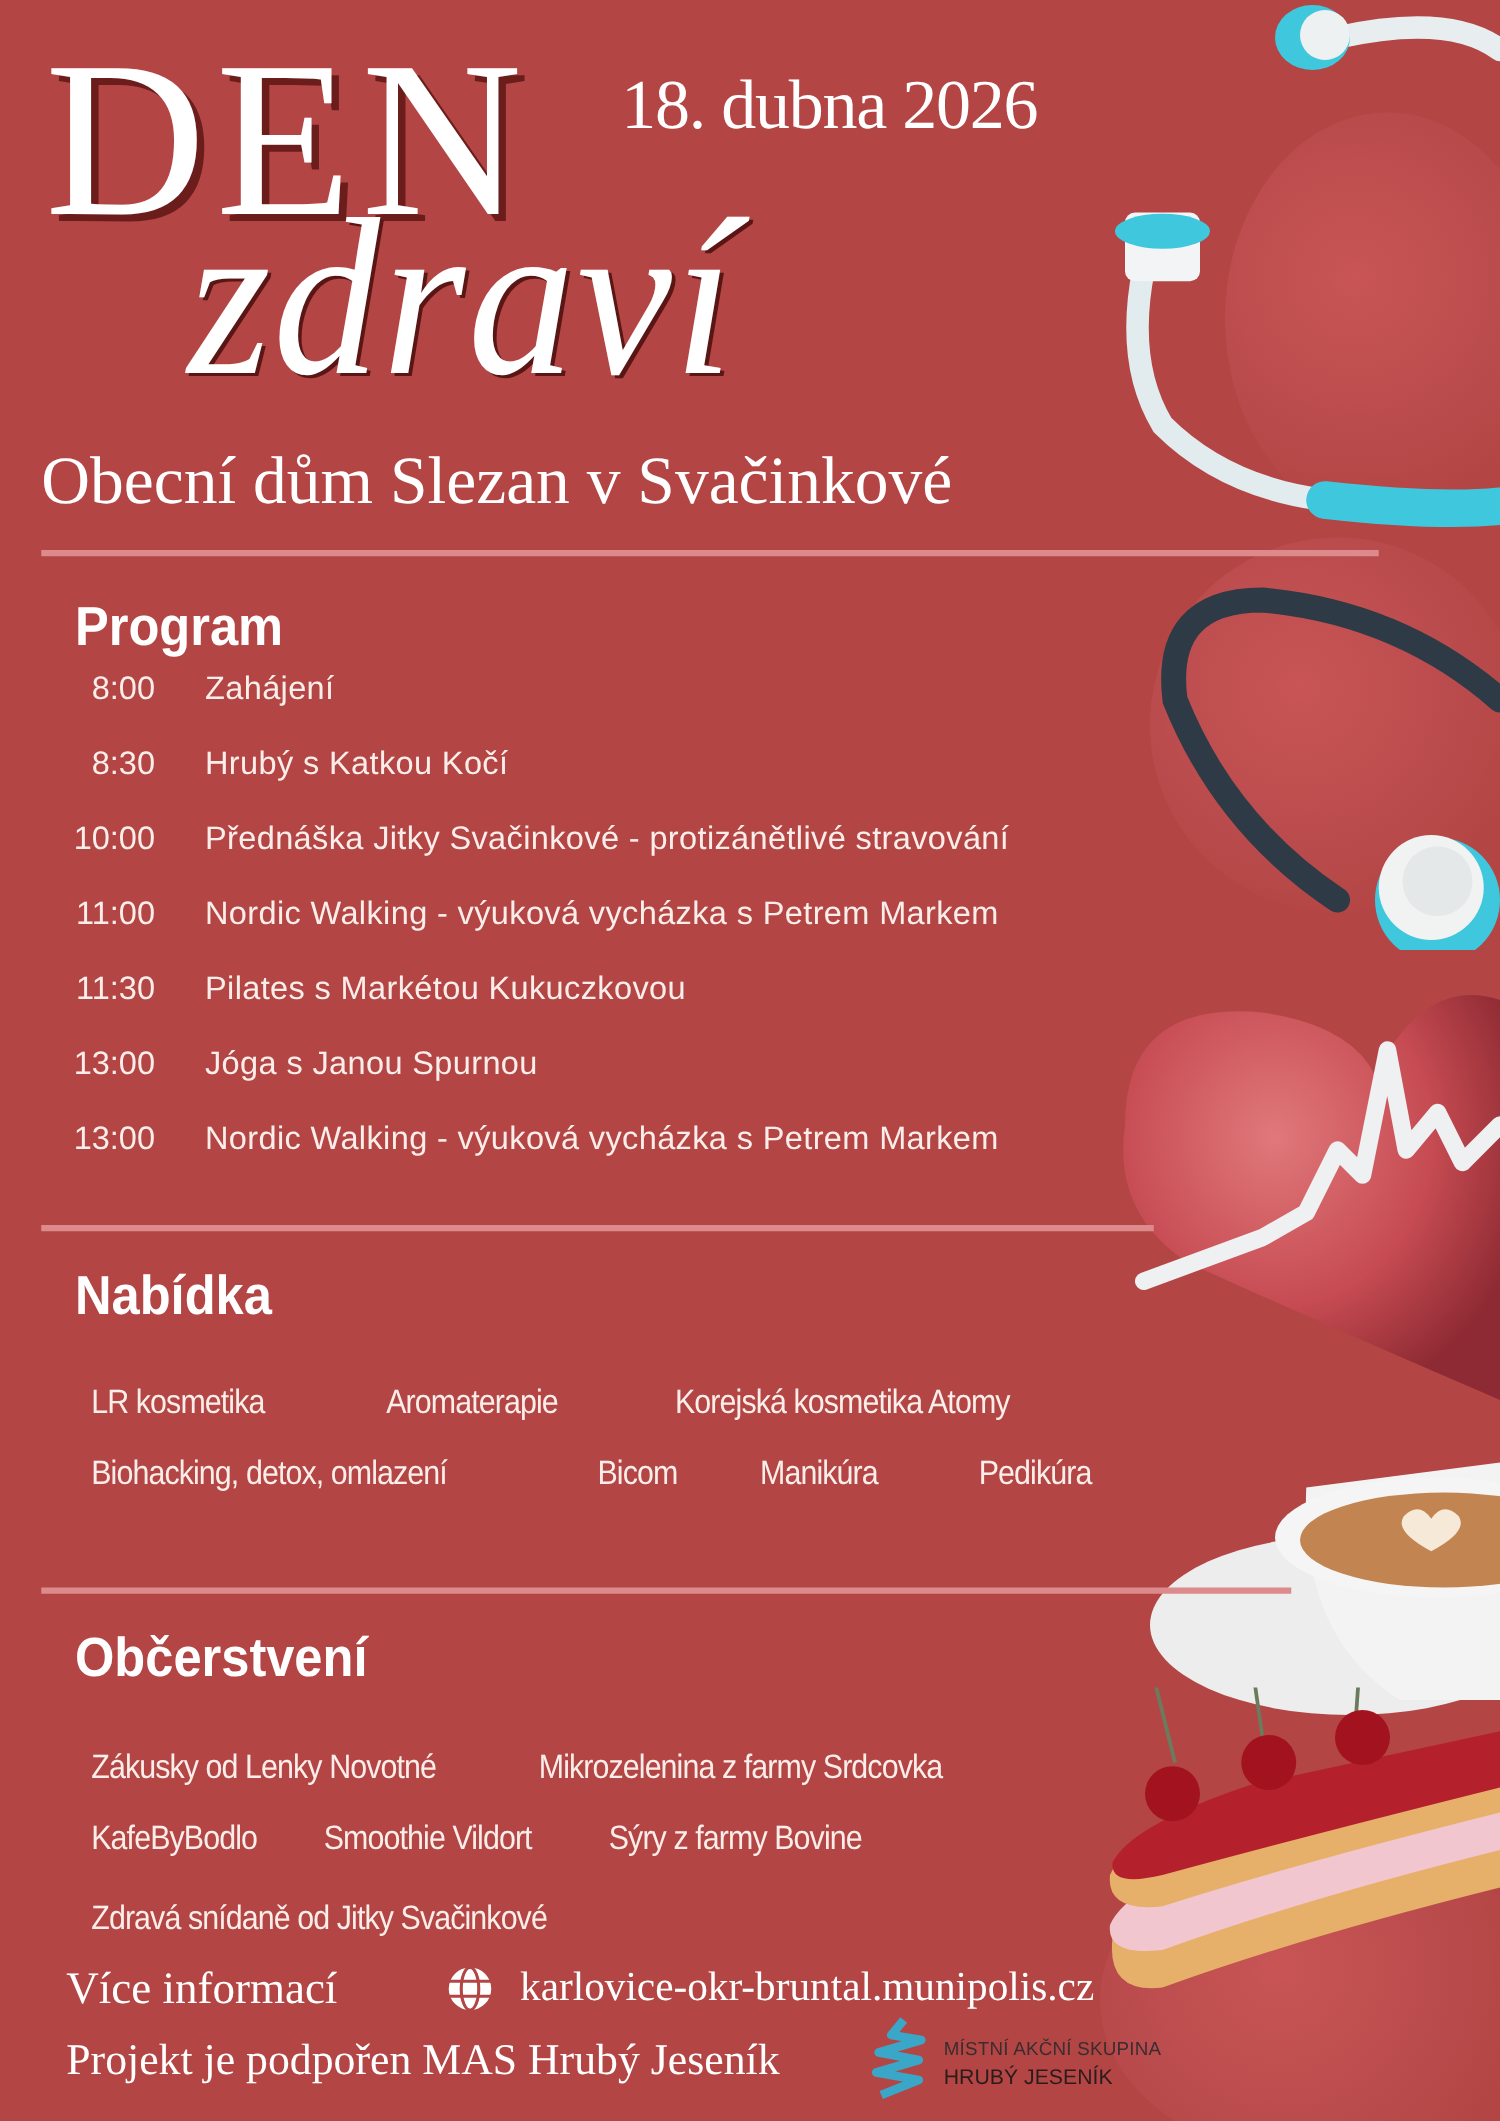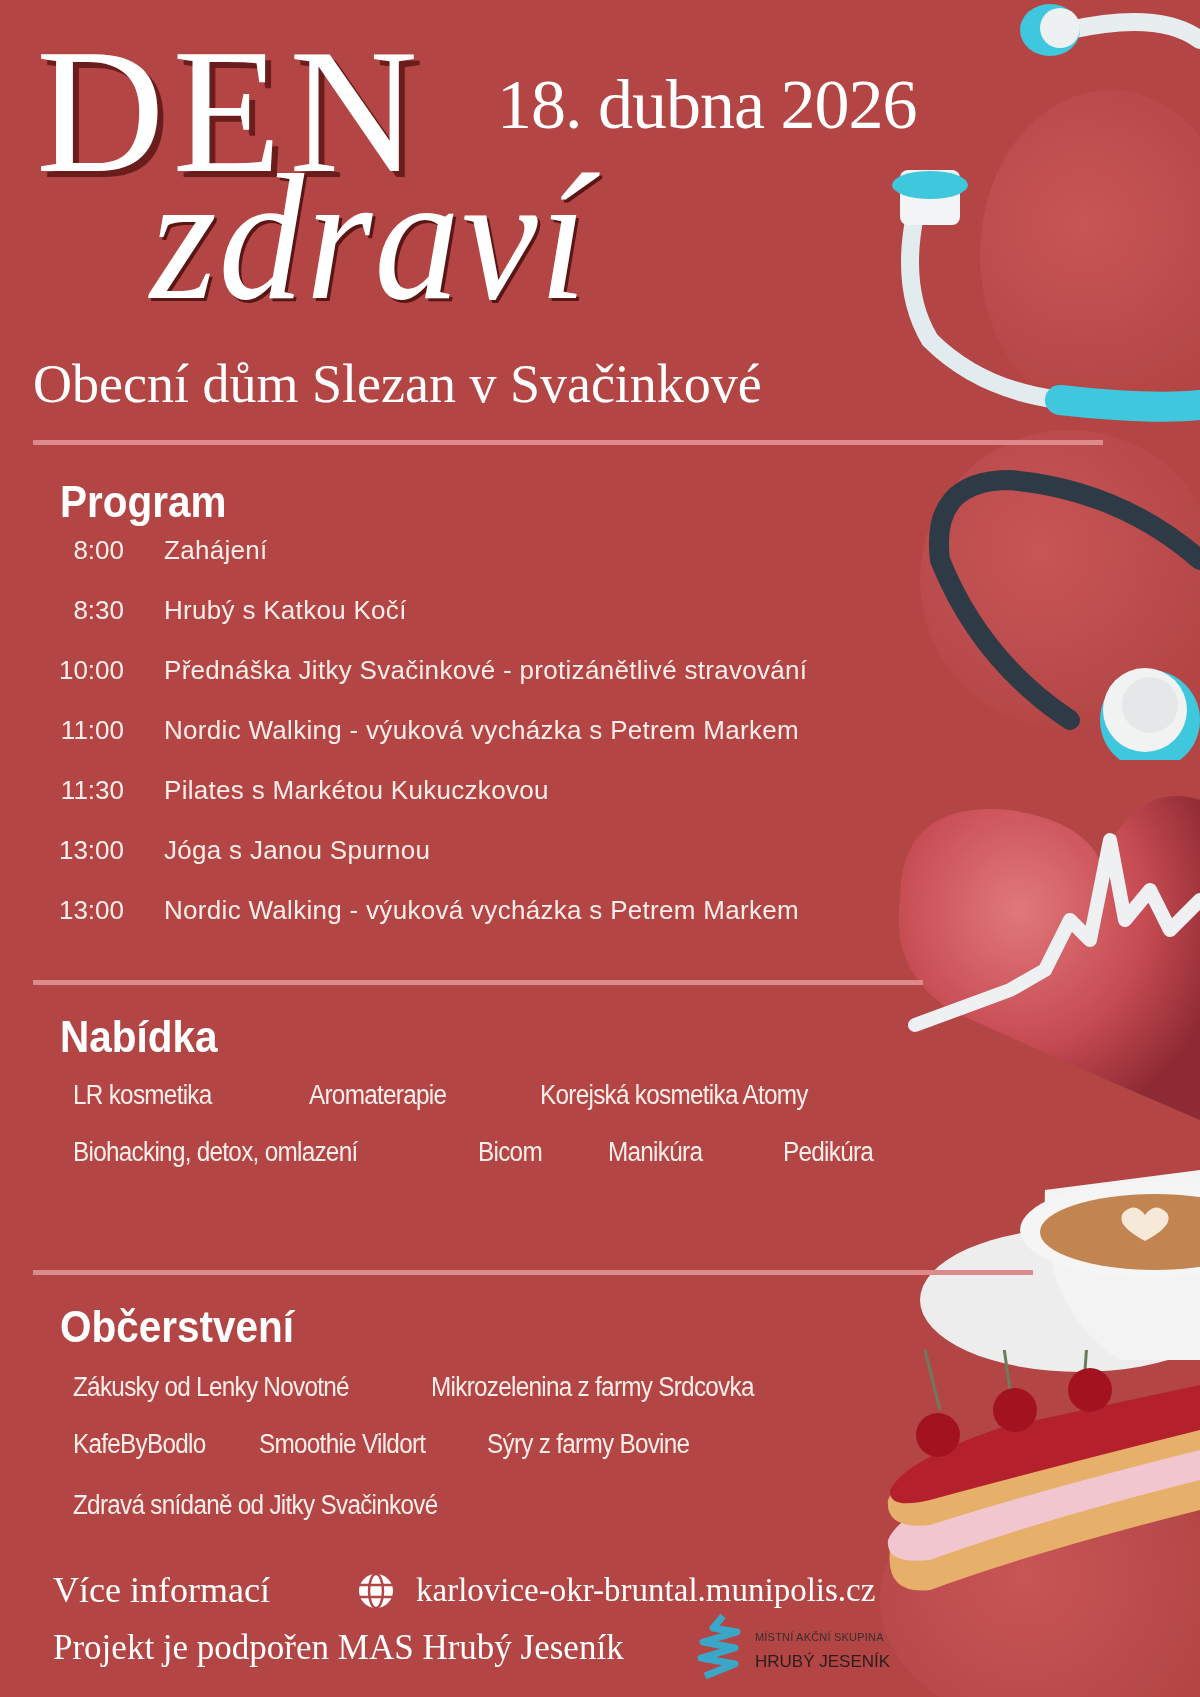--- a/index.html
+++ b/index.html
@@ -14,23 +14,23 @@
 
   
   .title-den {
     left: 36px; top: 22px;
     font-family: "Liberation Serif", "DejaVu Serif", serif;
     font-size: 178px; line-height: 1; letter-spacing: 8px;
     color: #ffffff;
     text-shadow: 6px 6px 0 #6b1d1c;
   }
   .title-date {
-    left: 497px; top: 70px;
-    font-family: "Liberation Serif", "DejaVu Serif", serif;
-    font-size: 70px; line-height: 1; color: #ffffff; letter-spacing: -1px;
+    left: 497px; top: 56px;
+    font-family: "Liberation Serif", "DejaVu Serif", serif;
+    font-size: 56px; line-height: 1; color: #ffffff; letter-spacing: -1px;
   }
   .title-zdravi {
     left: 150px; top: 148px;
     font-family: "Liberation Serif", "DejaVu Serif", serif;
     font-style: italic; font-size: 180px; line-height: 1;
     color: #ffffff; letter-spacing: 2px;
     text-shadow: 3px 3px 0 #5a1615;
     transform: scaleX(0.95); transform-origin: left top;
   }
   .venue {
@@ -46,34 +46,34 @@
     font-weight: bold; font-size: 44px; color: #ffffff; line-height: 1;
     transform: scaleX(0.92); transform-origin: left top;
   }
   .prog-row { display: flex; align-items: flex-start; height: 60px; margin-left: 12px; }
   .prog-time {
     width: 152px; text-align: right; padding-right: 40px; box-sizing: border-box;
     font-size: 26px; color: #fbeeea;
   }
   .prog-text { font-size: 26px; color: #fbeeea; letter-spacing: 0.3px; white-space: nowrap; }
 
-  .chip-row { display: flex; align-items: flex-start; height: 57px; white-space: nowrap; }
+  .chip-row { display: flex; align-items: flex-end; height: 57px; white-space: nowrap; }
   .chip {
     font-size: 27px; color: #fbeeea; letter-spacing: -0.8px;
     transform: scaleX(0.9); transform-origin: left center;
     display: inline-block;
   }
 
   
   .foot-text {
     font-family: "Liberation Serif", "DejaVu Serif", serif;
     font-size: 36px; color: #ffffff; line-height: 1;
   }
   .mas-small {
-    font-size: 11px; color: #3a2d2f; letter-spacing: 0.2px; line-height: 1;
+    font-size: 15px; color: #3a2d2f; letter-spacing: 0.2px; line-height: 1;
   }
   .mas-bold { font-size: 17px; font-weight: normal; color: #2a1c1d; line-height: 1; }
 
   
   .fur { border-radius: 50%; background: radial-gradient(circle at 40% 40%, #c95556 0%, #b84a4b 55%, rgba(179,70,68,0) 75%); }
 </style>
 </head>
 <body>
 
 <div class="abs" style="left:860px; top:0; width:340px; height:1697px;">

